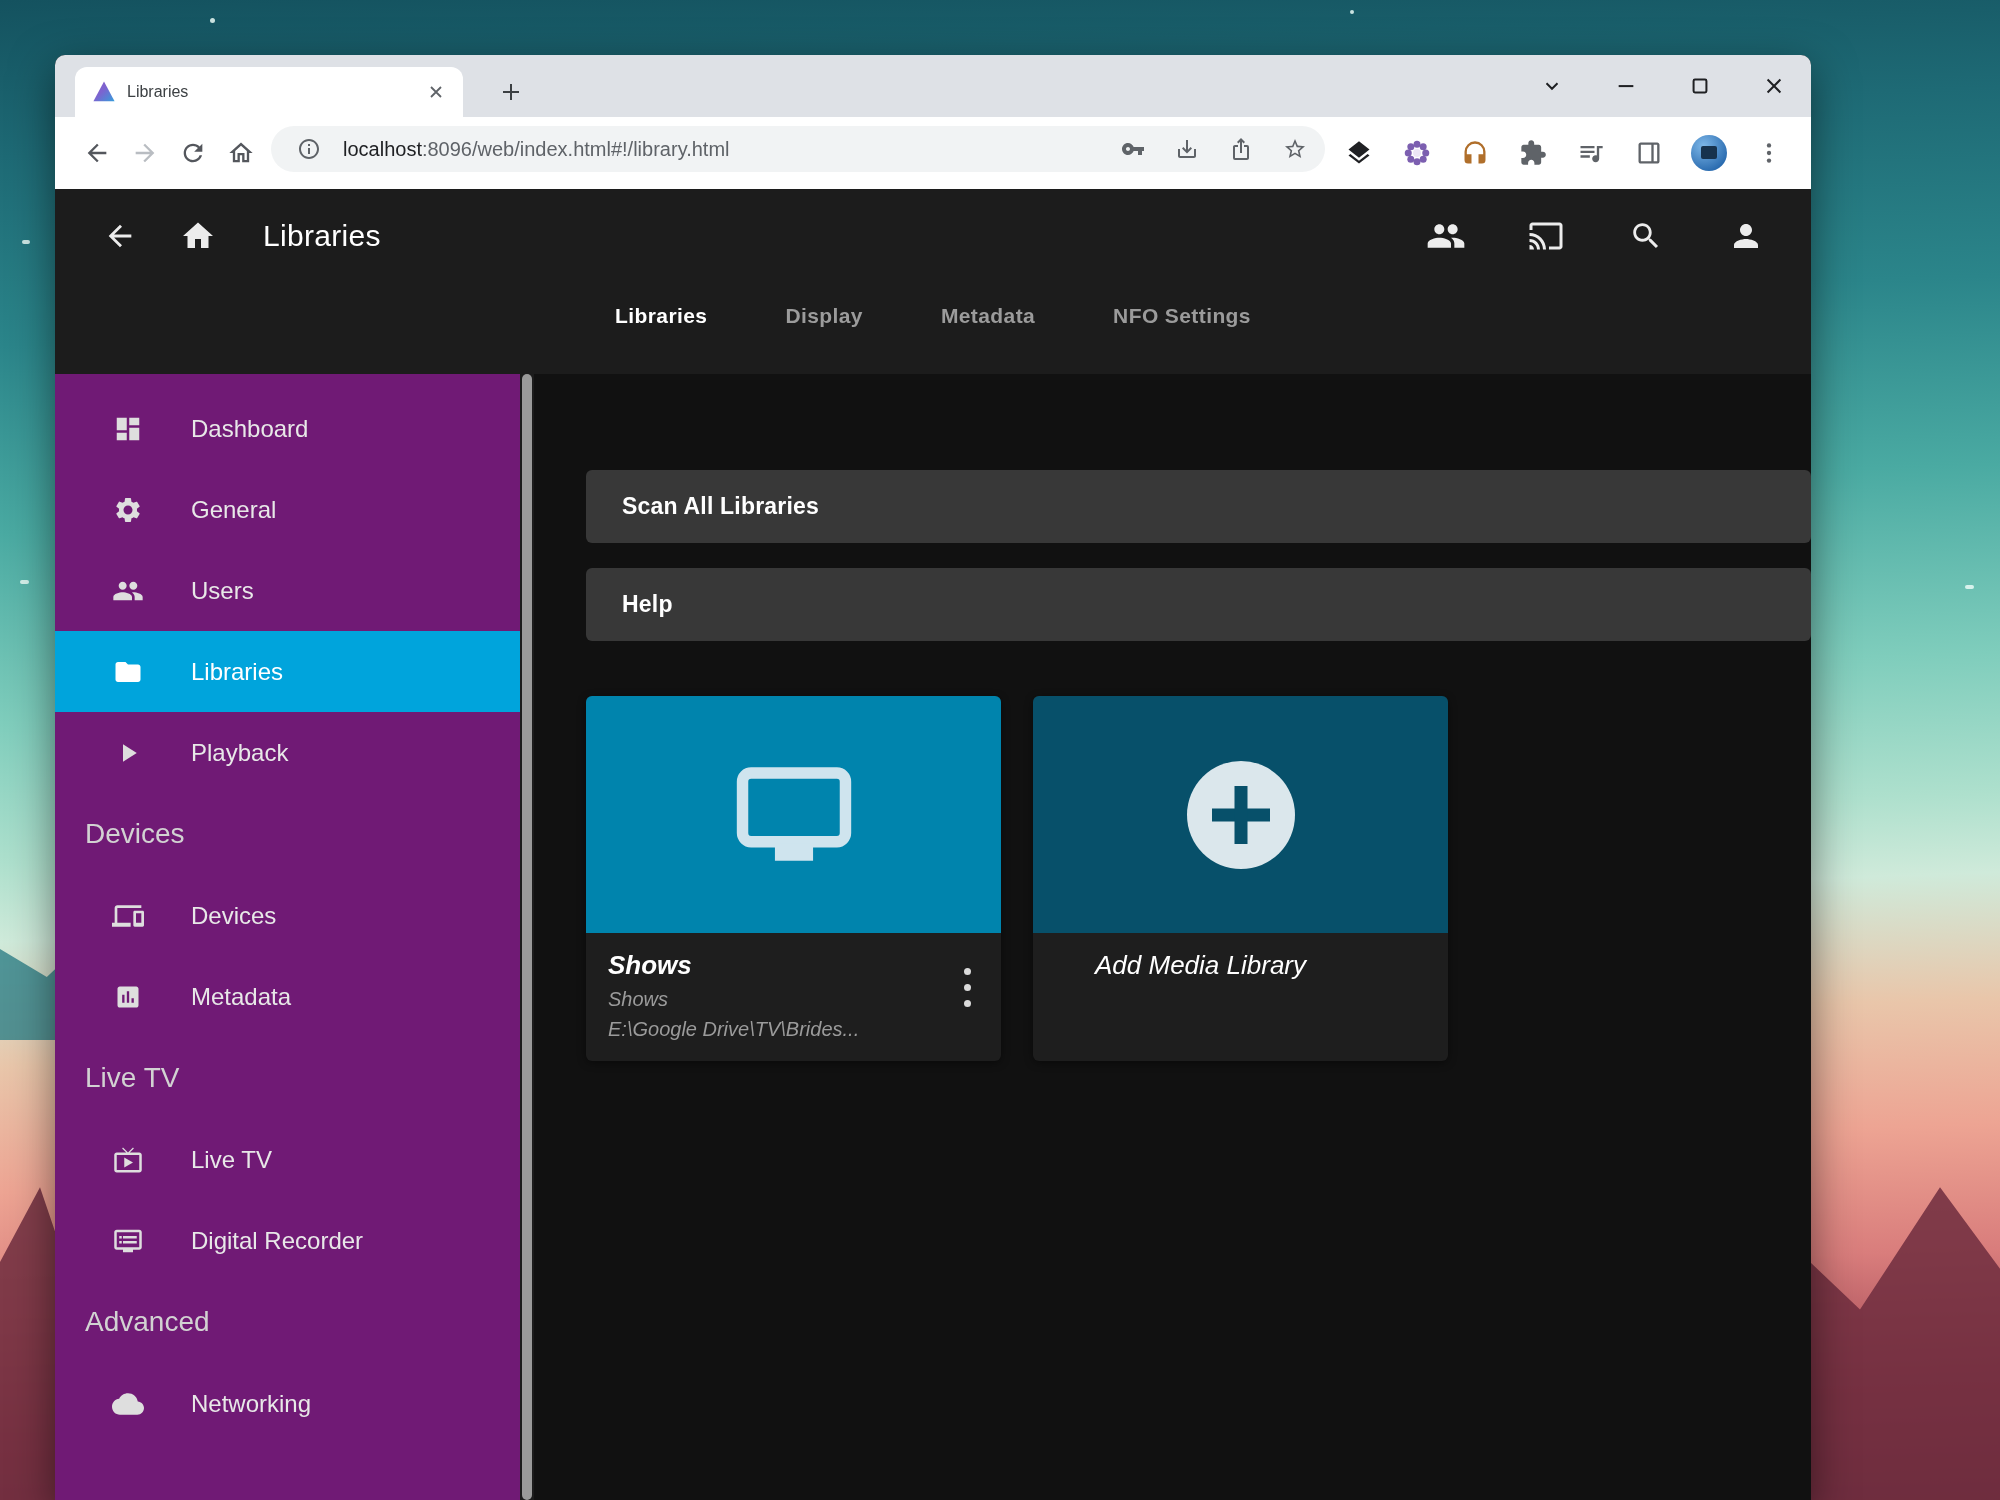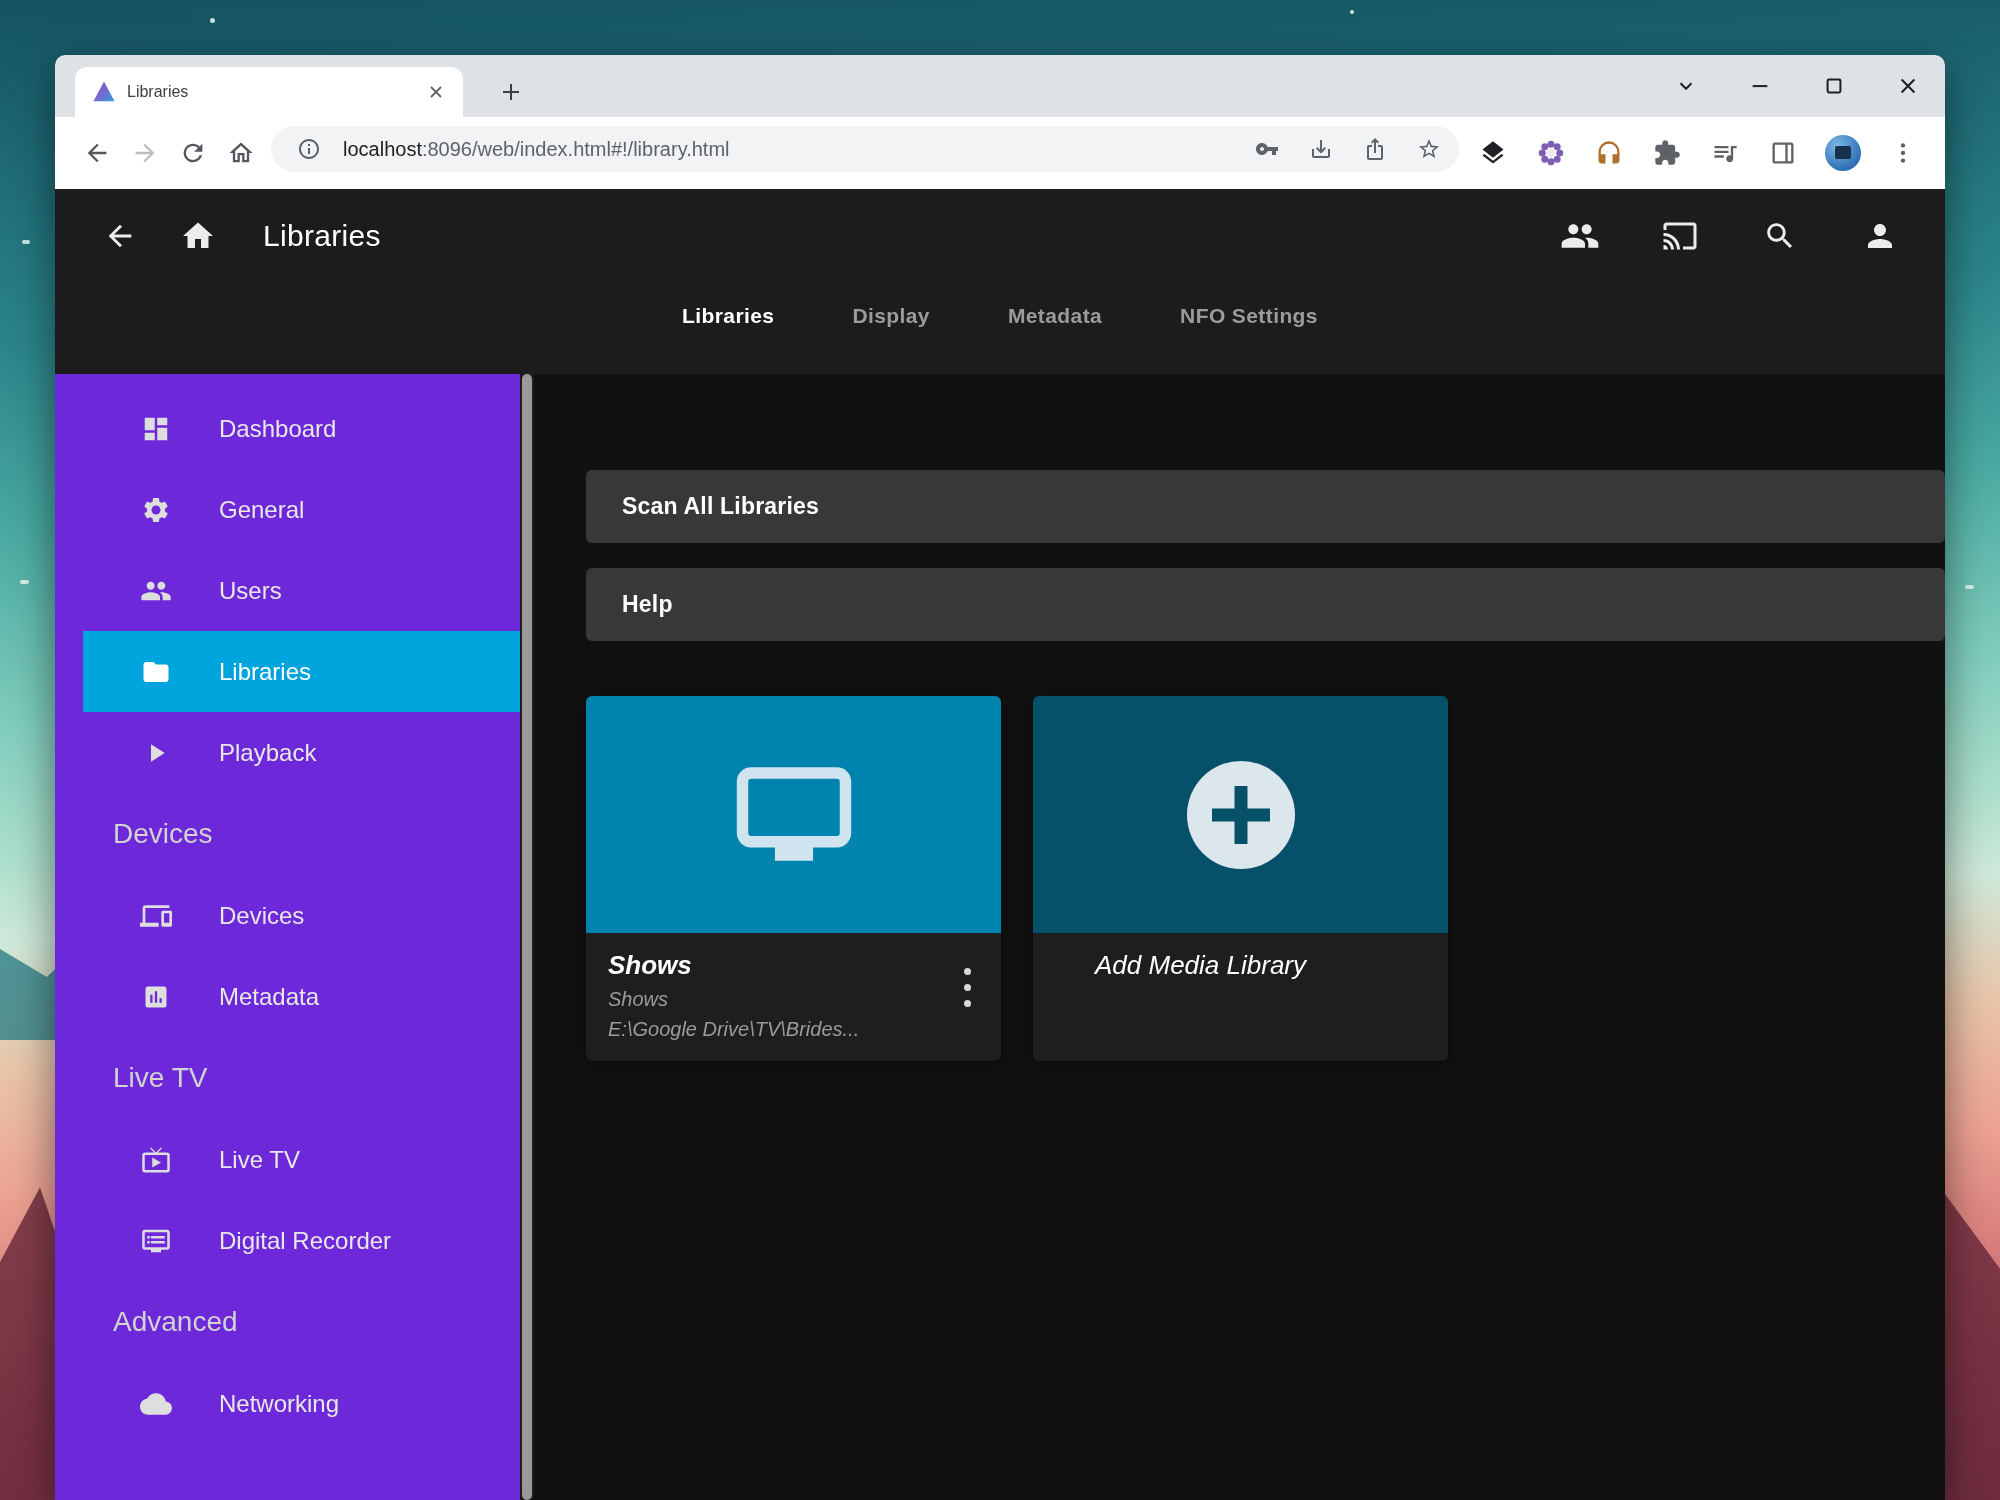--- a/index.html
+++ b/index.html
@@ -15,21 +15,21 @@
   
   .wp-star { position:absolute; background:#eafaf6; border-radius:50%; opacity:.85; }
   .wp-hill { position:absolute; left:0; bottom:460px; width:260px; height:140px;
     background:#2e7f87; clip-path:polygon(0 100%, 0 35%, 18% 55%, 38% 20%, 62% 70%, 100% 100%); opacity:.8; }
   .wp-trees { position:absolute; left:0; right:0; bottom:0; height:340px; background:#6e2d3e; opacity:.85;
     clip-path:polygon(0 30%, 2% 8%, 3.5% 34%, 5% 12%, 7% 38%, 9% 6%, 11% 36%, 13% 16%, 15% 42%, 18% 10%,
       21% 40%, 24% 18%, 27% 44%, 31% 12%, 35% 42%, 40% 20%, 46% 46%, 52% 14%, 58% 44%, 64% 18%,
       70% 46%, 76% 10%, 82% 40%, 88% 16%, 93% 44%, 97% 8%, 100% 32%, 100% 100%, 0 100%); }
 
   
-  .window { position:absolute; left:55px; top:55px; width:1890px; height:1445px;
+  .window { position:absolute; left:55px; top:55px; width:1756px; height:1445px;
     border-radius:10px 10px 0 0; overflow:hidden; display:flex; flex-direction:column;
     box-shadow:0 14px 44px rgba(0,0,0,.5); background:#111; }
 
   .titlebar { height:62px; background:#dee1e6; position:relative; flex:none; }
   .tab { position:absolute; left:20px; top:12px; width:388px; height:50px; background:#fff;
     border-radius:12px 12px 0 0; display:flex; align-items:center; padding:0 14px 0 18px; gap:12px; }
   .favicon { width:22px; height:22px; flex:none;
     background:linear-gradient(135deg,#8a5bc5 0%,#7b64d0 45%,#2fa3dc 100%);
     clip-path:polygon(50% 2%, 98% 92%, 2% 92%); }
   .tab-title { font-size:16px; color:#3c4043; flex:1; white-space:nowrap; overflow:hidden; }
@@ -58,21 +58,21 @@
   .ah-icon { width:46px; height:46px; display:flex; align-items:center; justify-content:center; color:#ececec; flex:none; }
   .app-title { font-size:30px; font-weight:400; margin-left:42px; letter-spacing:.3px; }
   .ah-right { margin-left:auto; display:flex; gap:54px; align-items:center; }
 
   .app-tabs { height:92px; background:#1c1c1c; display:flex; justify-content:center; align-items:flex-start;
     padding-top:22px; gap:78px; flex:none; }
   .app-tab { font-size:21px; font-weight:600; color:#9b9b9b; letter-spacing:.4px; cursor:pointer; }
   .app-tab.active { color:#fff; font-weight:700; }
 
   .app-body { flex:1; display:flex; min-height:0; background:#111; }
-  .sidebar { width:465px; flex:none; background:#6d28d9; padding-top:14px; overflow:hidden;padding-left:28px; }
+  .sidebar { width:465px; flex:none; background:#701a75; padding-top:14px; overflow:hidden; }
   .side-item { height:81px; display:flex; align-items:center; padding-left:56px; gap:46px;
     font-size:24px; color:#e8e8e8; cursor:pointer; }
   .side-item .sicon { width:34px; height:34px; color:#dedede; flex:none; display:flex; align-items:center; justify-content:center; }
   .side-item.active { background:#00a4dc; color:#fff; }
   .side-item.active .sicon { color:#fff; }
   .side-header { height:82px; display:flex; align-items:center; padding-left:30px; font-size:28px; color:#d2d2d2; }
 
   .sb-scroll { width:14px; background:#1c1c1c; position:relative; flex:none; }
   .sb-thumb { position:absolute; left:2px; top:0; bottom:0; width:10px; background:#9a9a9a; border-radius:5px; }
 

